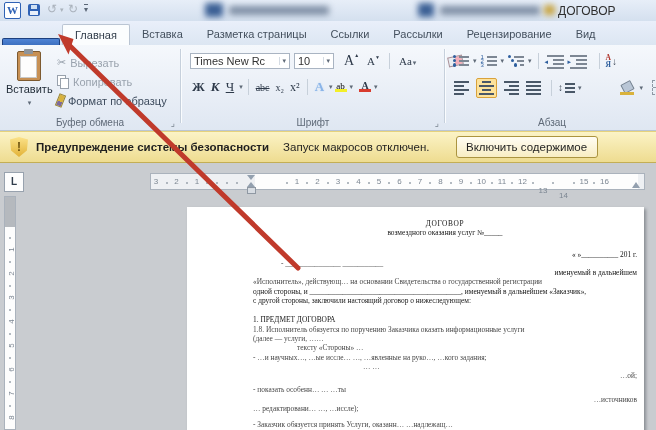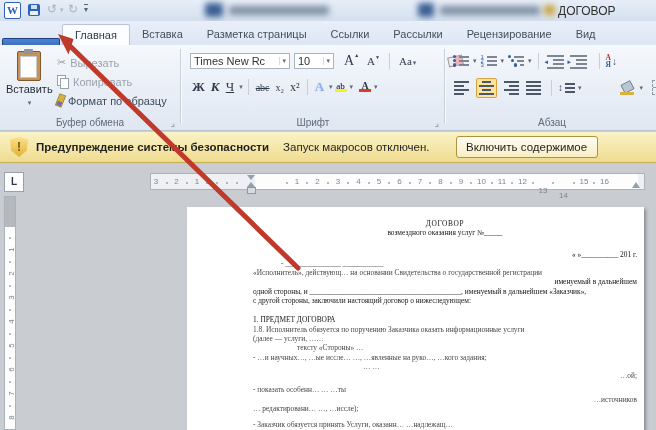--- a/index.html
+++ b/index.html
@@ -393,22 +393,22 @@
         <span class="vn" style="top: 216px;">8</span>
         <span class="vd" style="top: 208px;"></span>
       </div>
 
     <div class="page">
         <div class="dl st" style="text-align: center;">ДОГОВОР</div>
         <div class="dl" style="text-align: center;">возмездного оказания услуг №_____</div>
         <div style="height: 12px;"></div>
         <div class="dl" style="text-align: right;">«    »__________ 201 г.</div>
         <div class="dl fz" style="margin-left: 28px;">-   _______________    ___________</div>
+        <div class="dl" style="text-align: right;">именуемый   в   дальнейшем</div>
         <div class="dl fz">«Исполнитель», действующ… на основании Свидетельства о государственной регистрации</div>
-        <div class="dl" style="text-align: right;">именуемый   в   дальнейшем</div>
         <div class="dl">одной стороны, и _________________________________________, именуемый в дальнейшем «Заказчик»,</div>
         <div class="dl">с другой стороны, заключили настоящий договор о нижеследующем:</div>
         <div style="height: 10px;"></div>
         <div class="dl">1. ПРЕДМЕТ ДОГОВОРА</div>
         <div class="dl fz">1.8. Исполнитель обязуется по поручению Заказчика оказать информационные услуги</div>
         <div class="dl fz">(далее — услуги, ……</div>
         <div class="dl fz" style="margin-left: 44px;">тексту «Стороны»          …</div>
         <div class="dl fz">-   …и научных…,   …ые иссле…   …,  …явленные на руко…,   …кого задания;</div>
         <div class="dl fz" style="margin-left: 110px;">…      …</div>
         <div class="dl fz" style="text-align: right;">…ой;</div>

